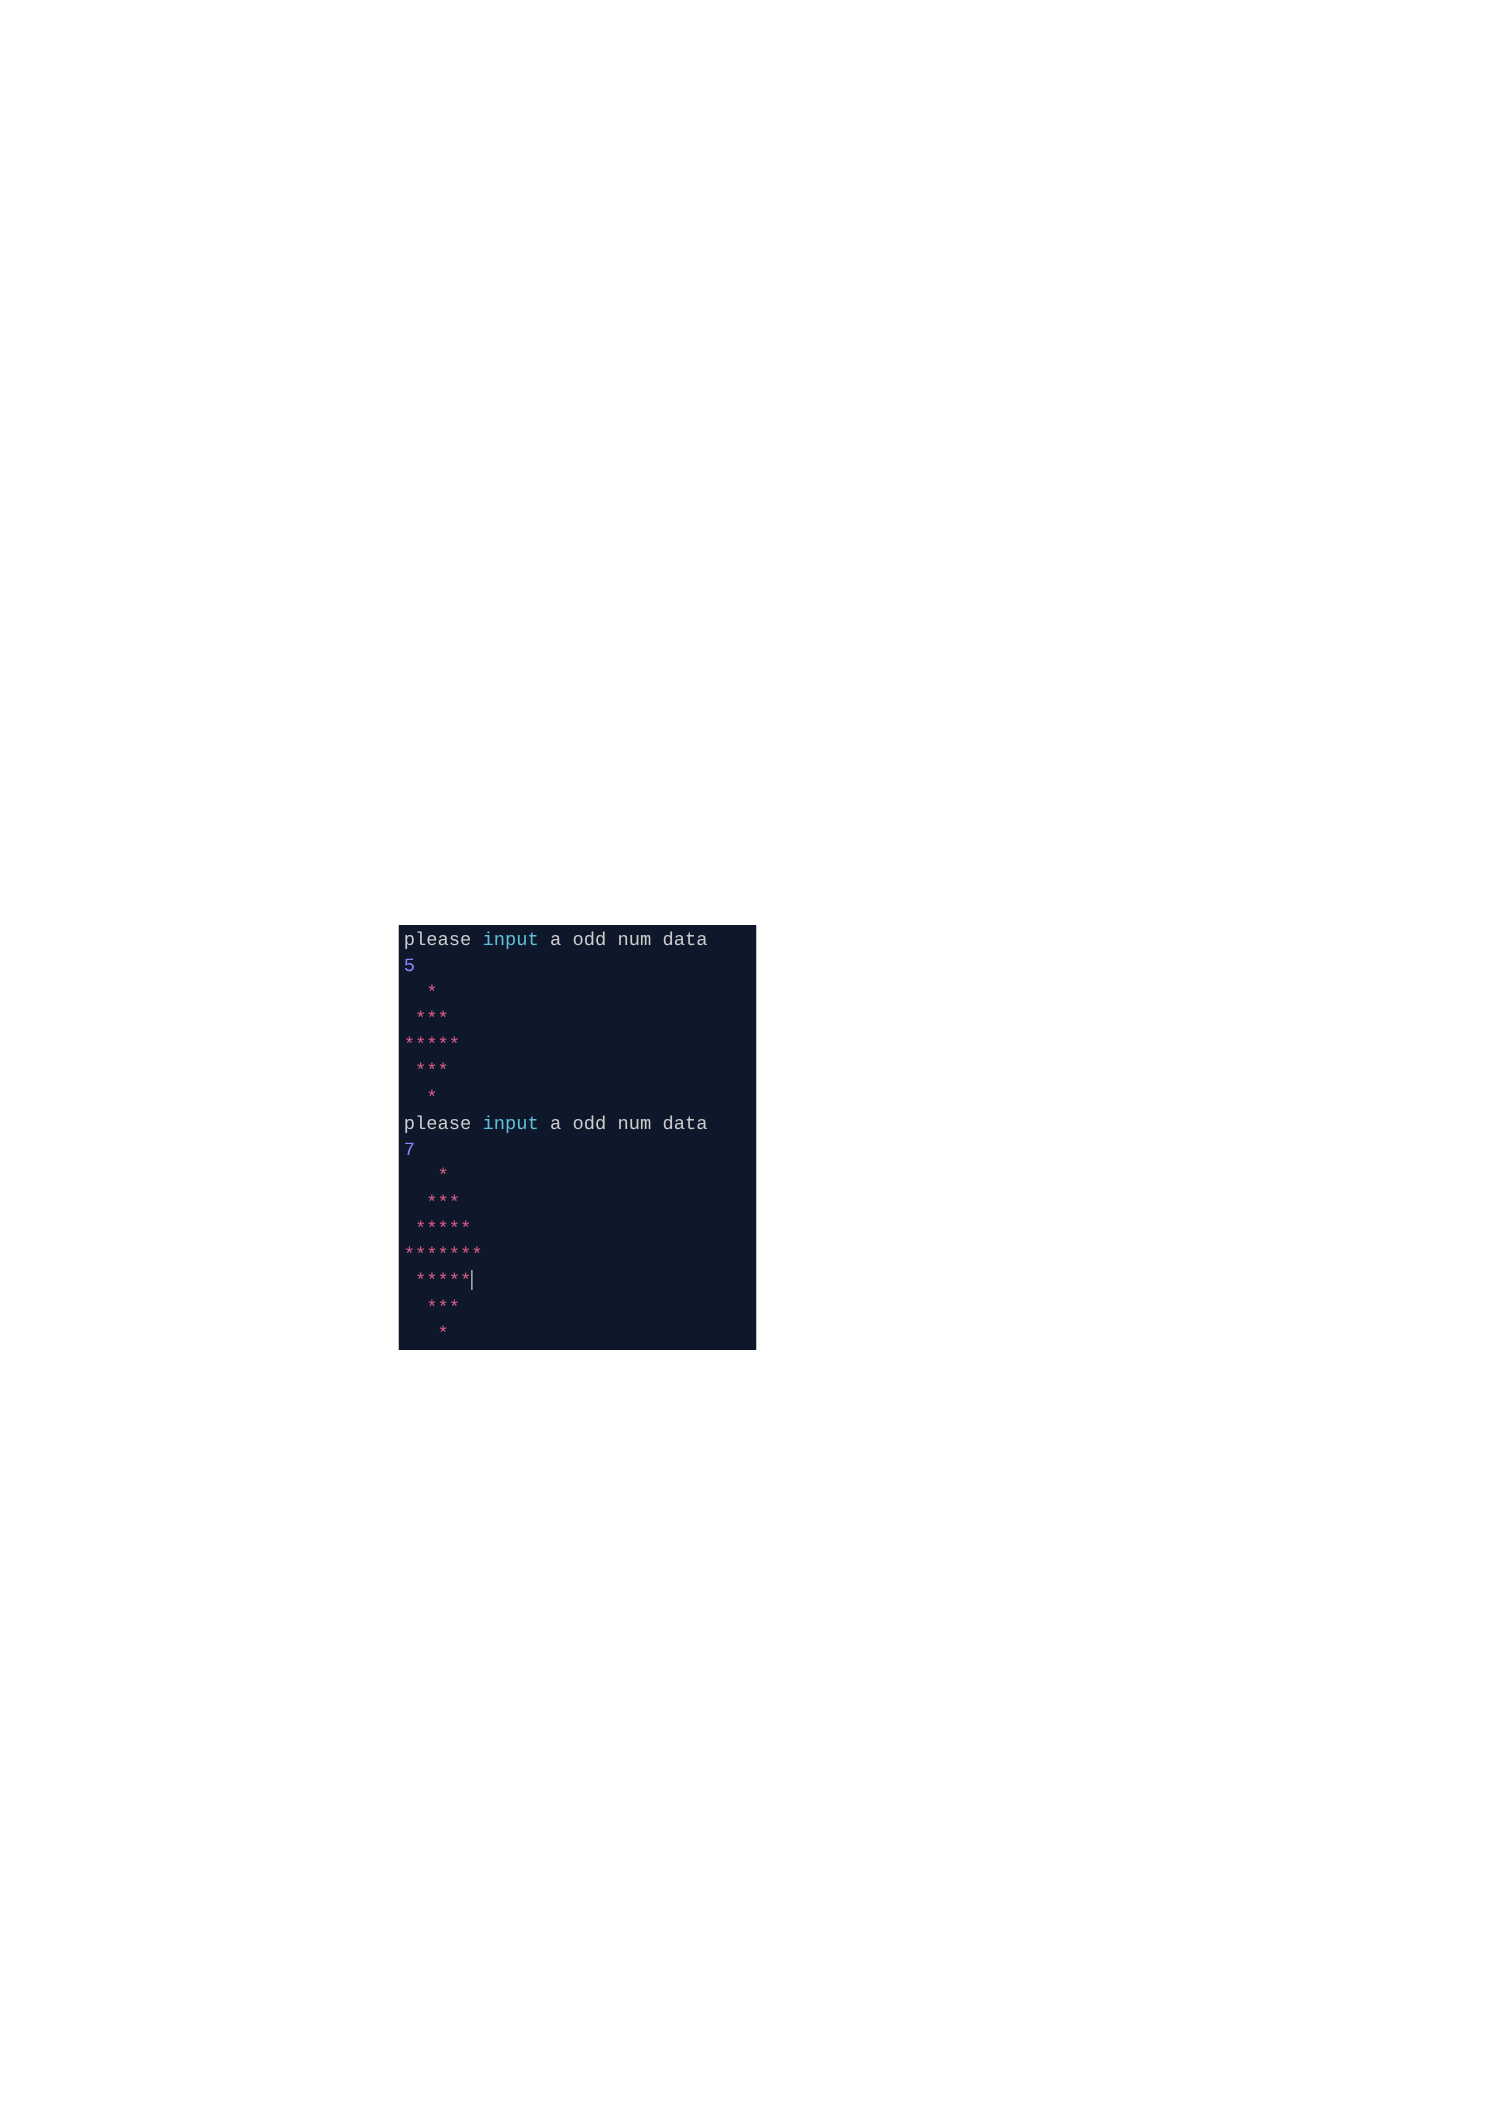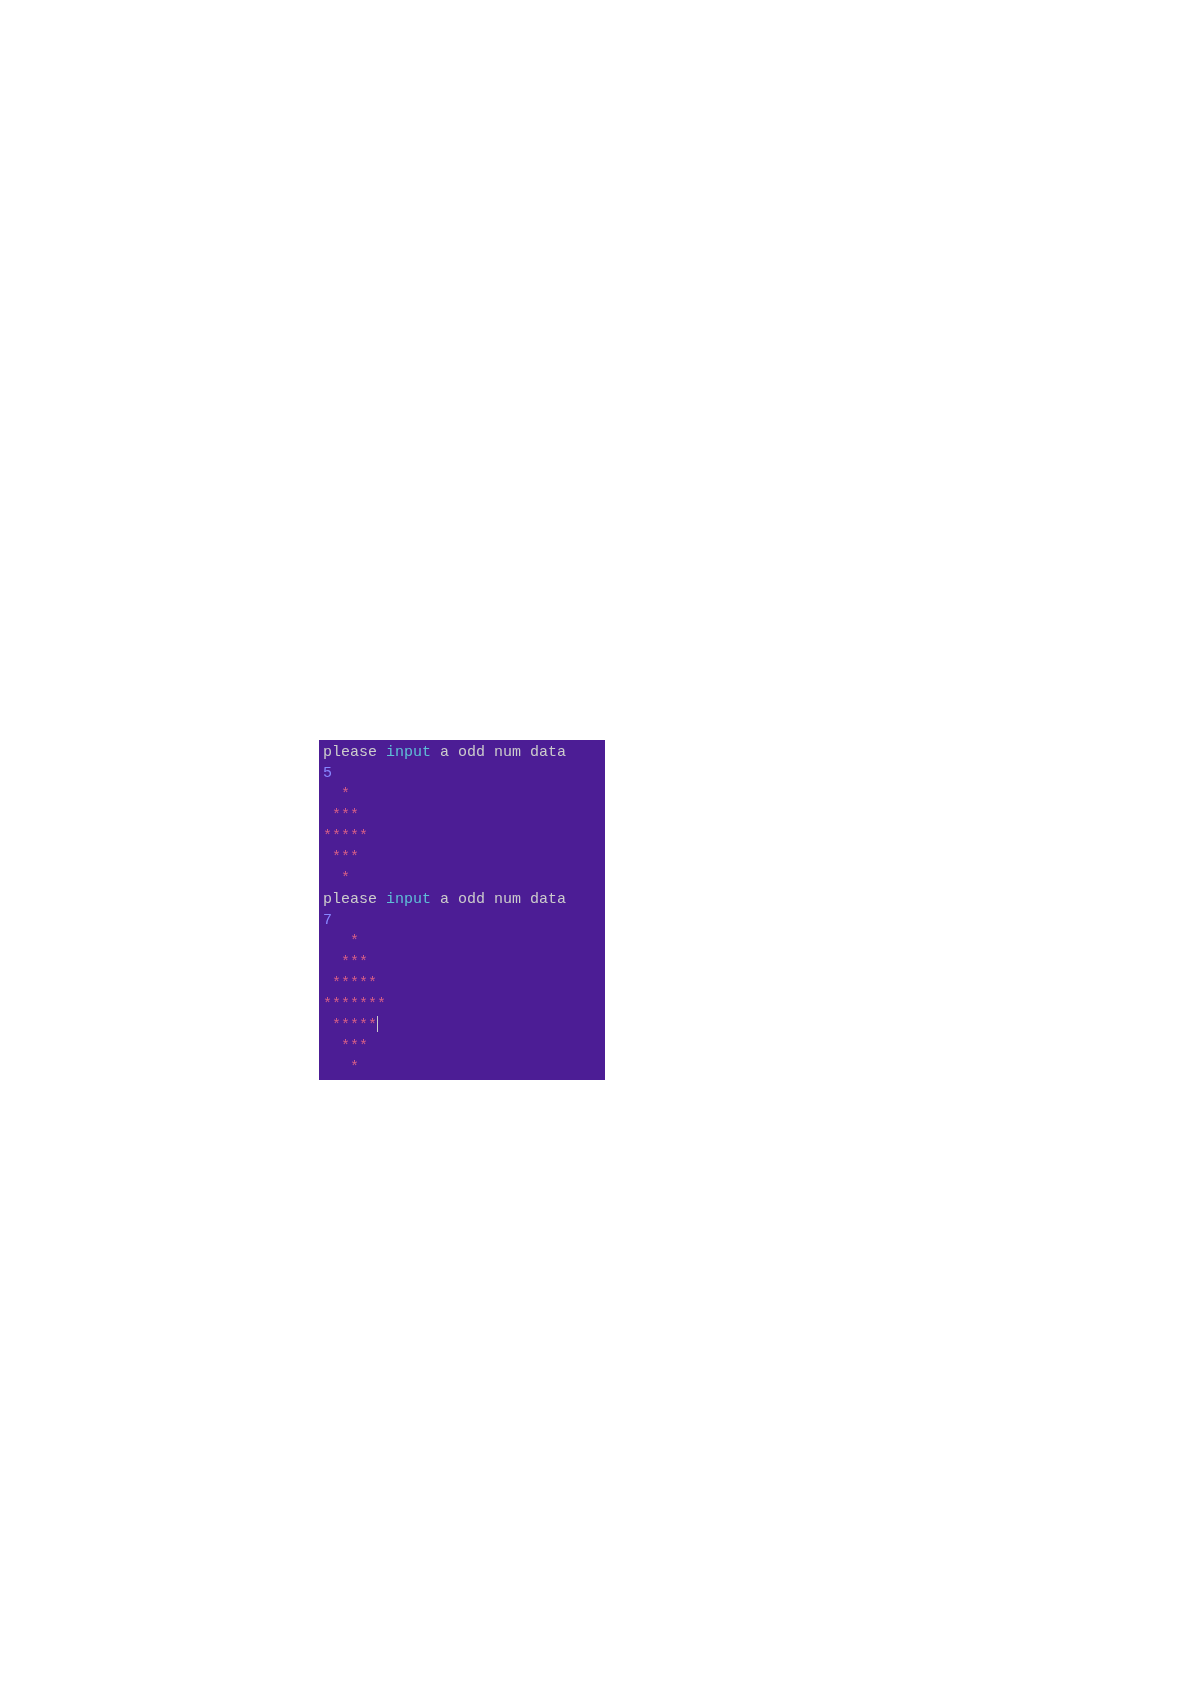--- a/index.html
+++ b/index.html
@@ -12,21 +12,21 @@
       height: 1685px;
       background: #ffffff;
       position: relative;
     }
     .terminal {
       position: absolute;
       left: 319px;
       top: 740px;
       width: 286px;
       height: 340px;
-      background: #4c1d95;
+      background: #0f172a;
       font-family: 'Consolas', 'Monaco', 'Courier New', monospace;
       font-size: 15px;
       line-height: 21px;
       padding: 2px 4px;
       overflow: hidden;
     }
     .line {
       white-space: pre;
       color: #cccccc;
     }

